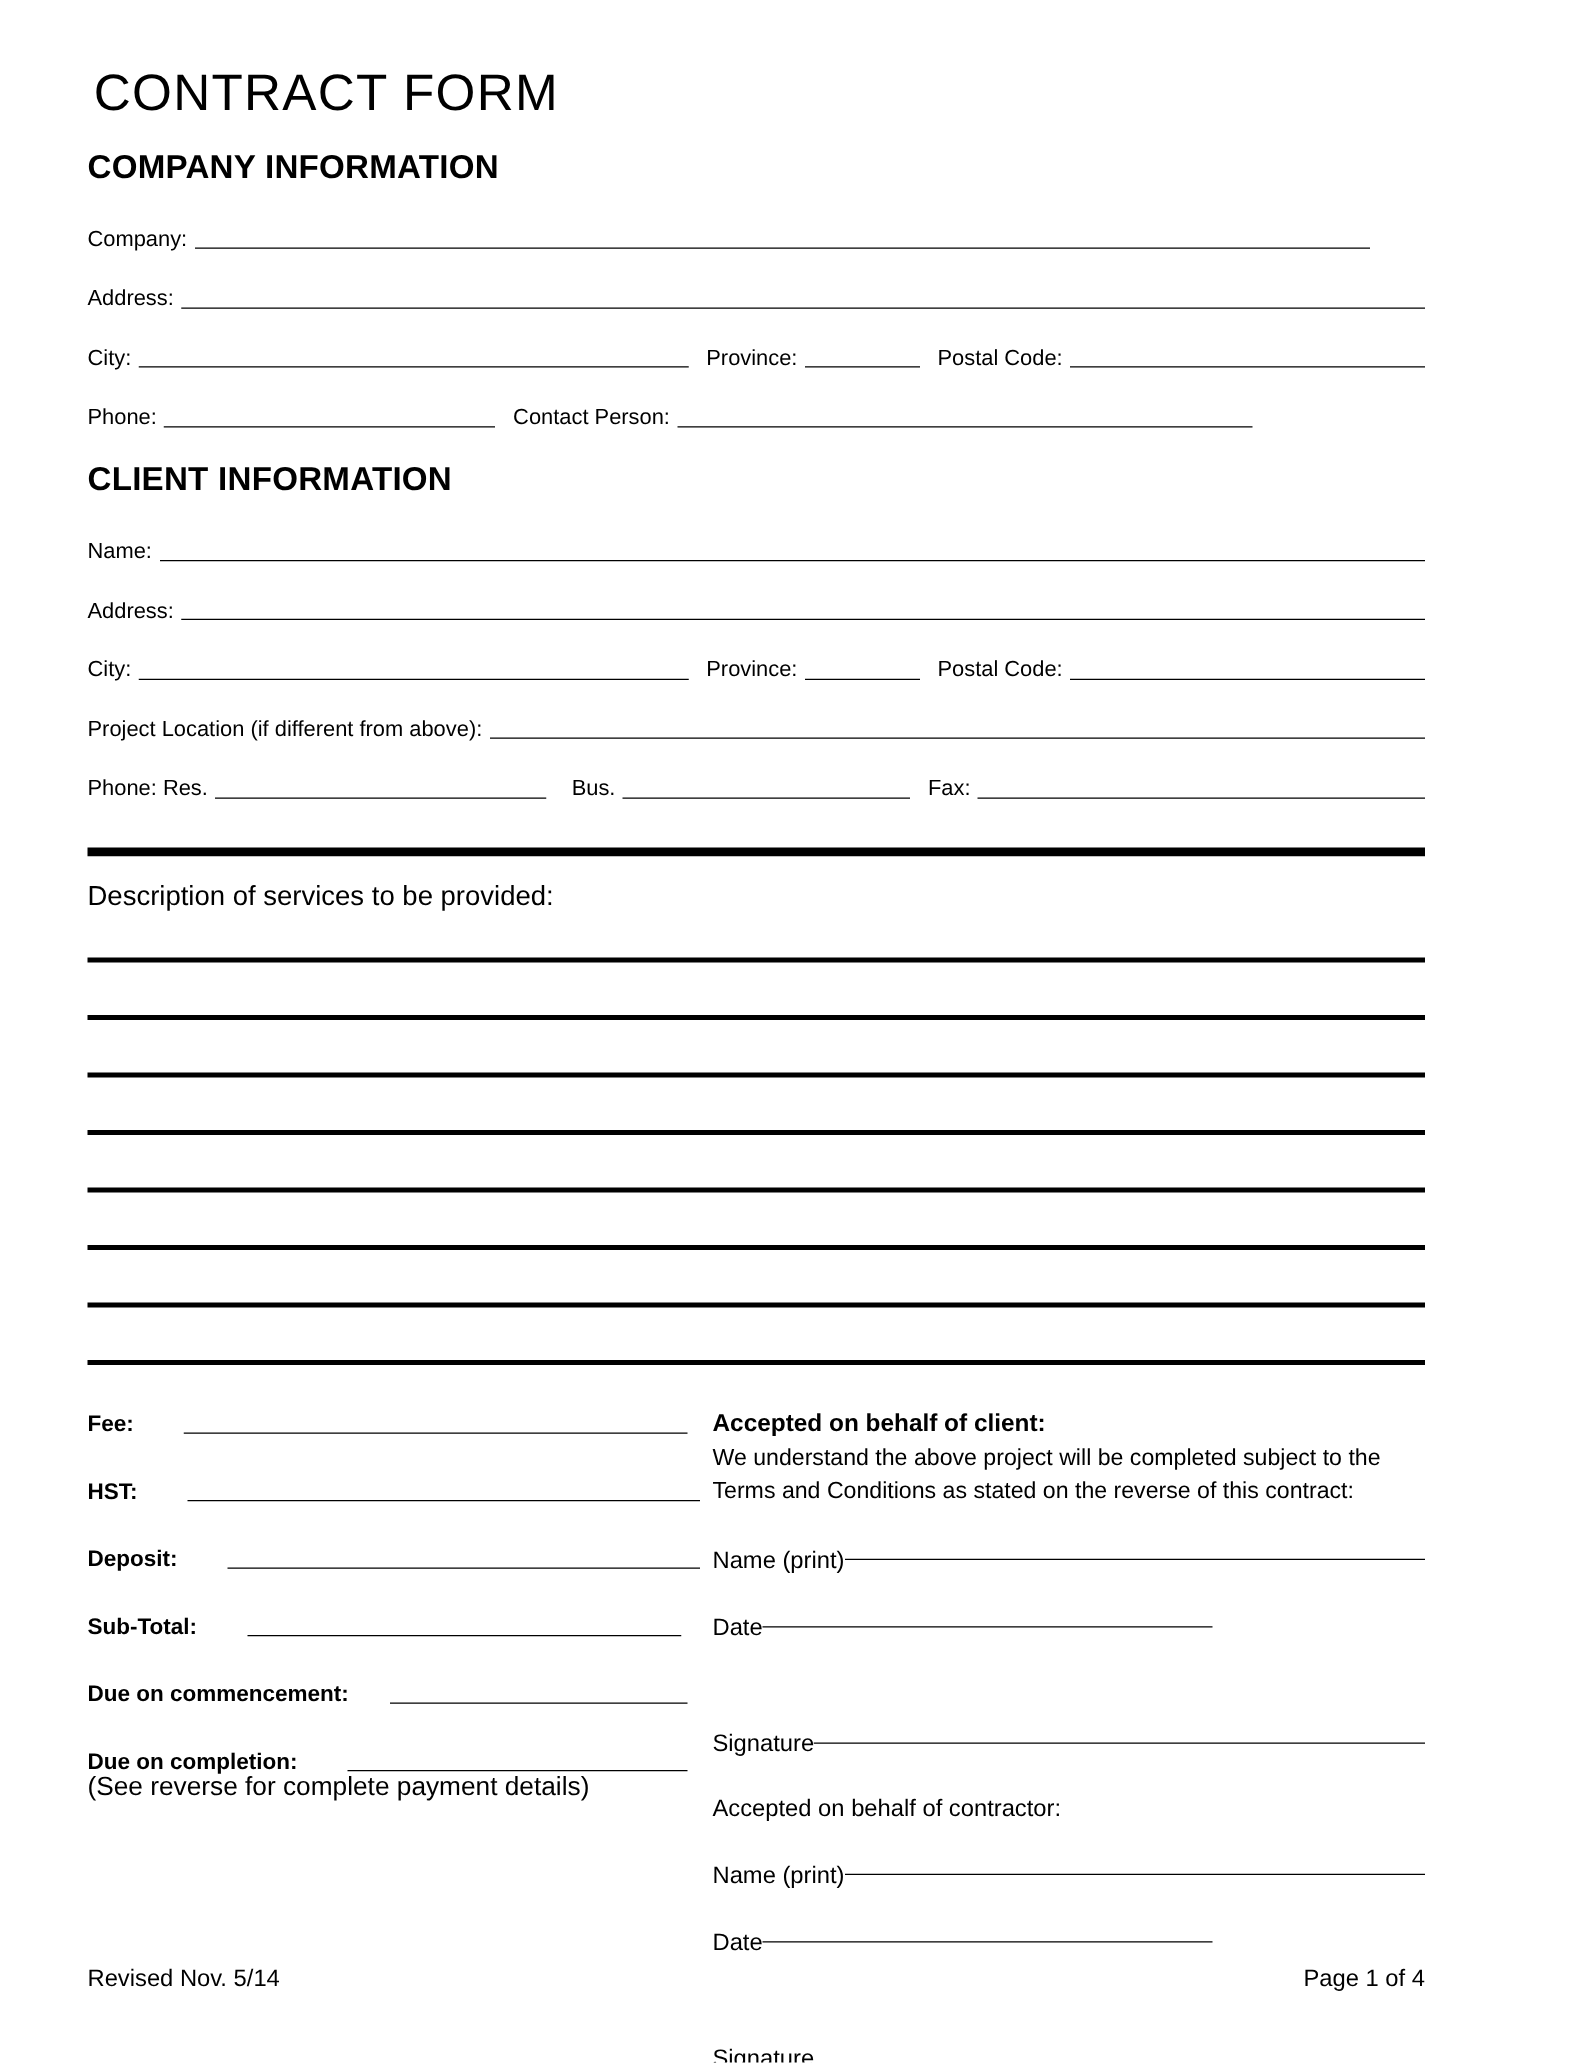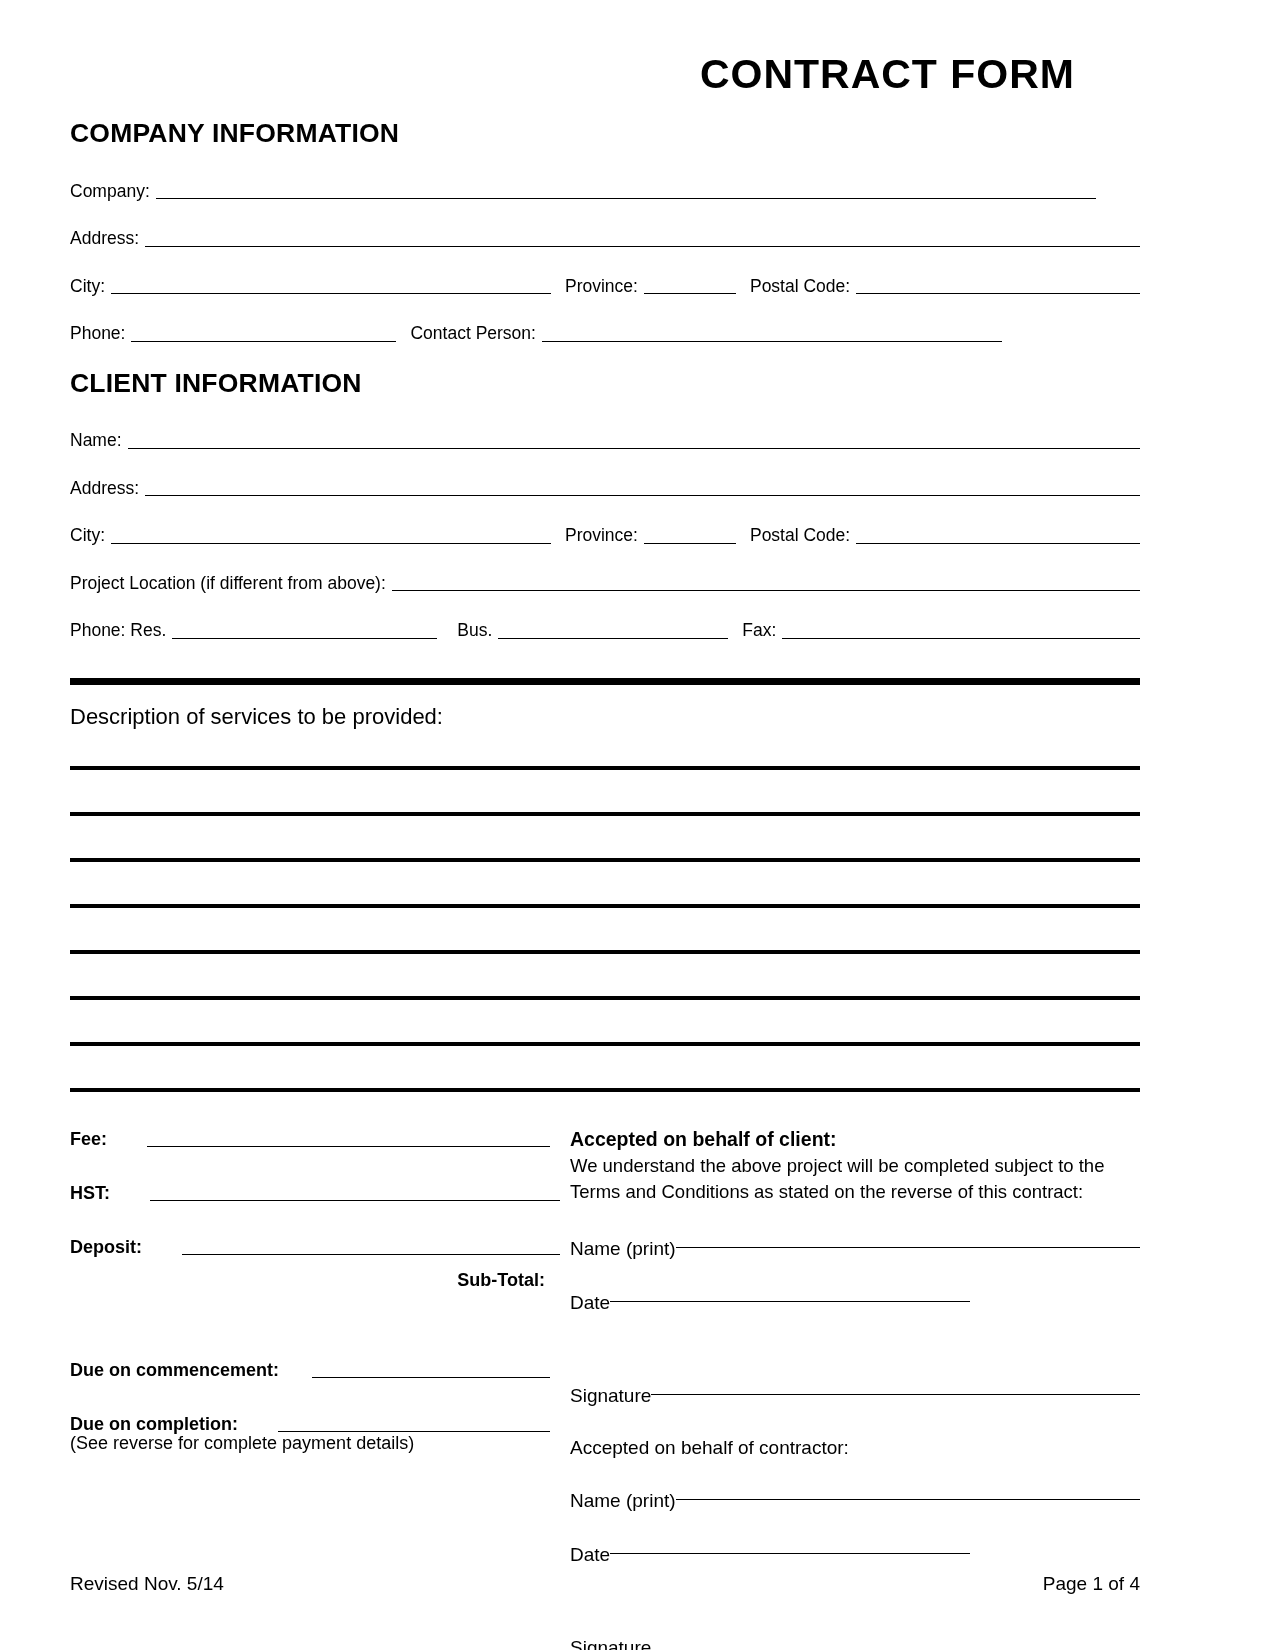--- a/index.html
+++ b/index.html
@@ -24,23 +24,23 @@
   }
   .sheet {
     position: absolute;
     left: 70px;
     top: 0;
     width: 1070px;
   }
 
   
   .doc-title {
-    text-align: right;
+    text-align: left;
     font-size: 41px;
-    font-weight: bold;
+    font-weight: normal;
     letter-spacing: 1.0px;
     margin: 0;
     padding-top: 54px;
     line-height: 1.0;
     width: 1000px;
     margin-left: 5px;
   }
 
   
   .section-heading {
@@ -117,21 +117,21 @@
     padding-bottom: 1px;
     flex: 0 0 auto;
   }
   .fee-rule {
     border-bottom: 1.8px solid #000;
     height: 0;
     flex: 1 1 auto;
     margin-bottom: 2px;
   }
   .fee-note {
-    font-size: 18px;
+    font-size: 21px;
     line-height: 1.0;
     margin: 0;
   }
 
   .accept-head {
     font-size: 19.5px;
     font-weight: bold;
     line-height: 1.0;
     margin: 0;
   }
@@ -274,21 +274,21 @@
         <div class="fee-row" style="margin-top:35px;padding-right:10px;">
           <span class="fee-lbl">HST:</span>
           <span class="fee-rule" style="margin-left:7px;"></span>
         </div>
 
         <div class="fee-row" style="margin-top:35px;padding-right:10px;">
           <span class="fee-lbl">Deposit:</span>
           <span class="fee-rule" style="margin-left:7px;"></span>
         </div>
 
-        <div class="fee-row" style="margin-top:14px;padding-right:25px;flex-direction:column;">
+        <div class="fee-row" style="margin-top:35px;padding-right:25px;">
           <span class="fee-lbl">Sub-Total:</span>
           <span class="fee-rule" style="margin-left:7px;"></span>
         </div>
 
         <div class="fee-row" style="margin-top:35px;padding-right:20px;">
           <span class="fee-lbl">Due on commencement:</span>
           <span class="fee-rule" style="margin-left:0px;"></span>
         </div>
 
         <div class="fee-row" style="margin-top:35px;padding-right:20px;">

